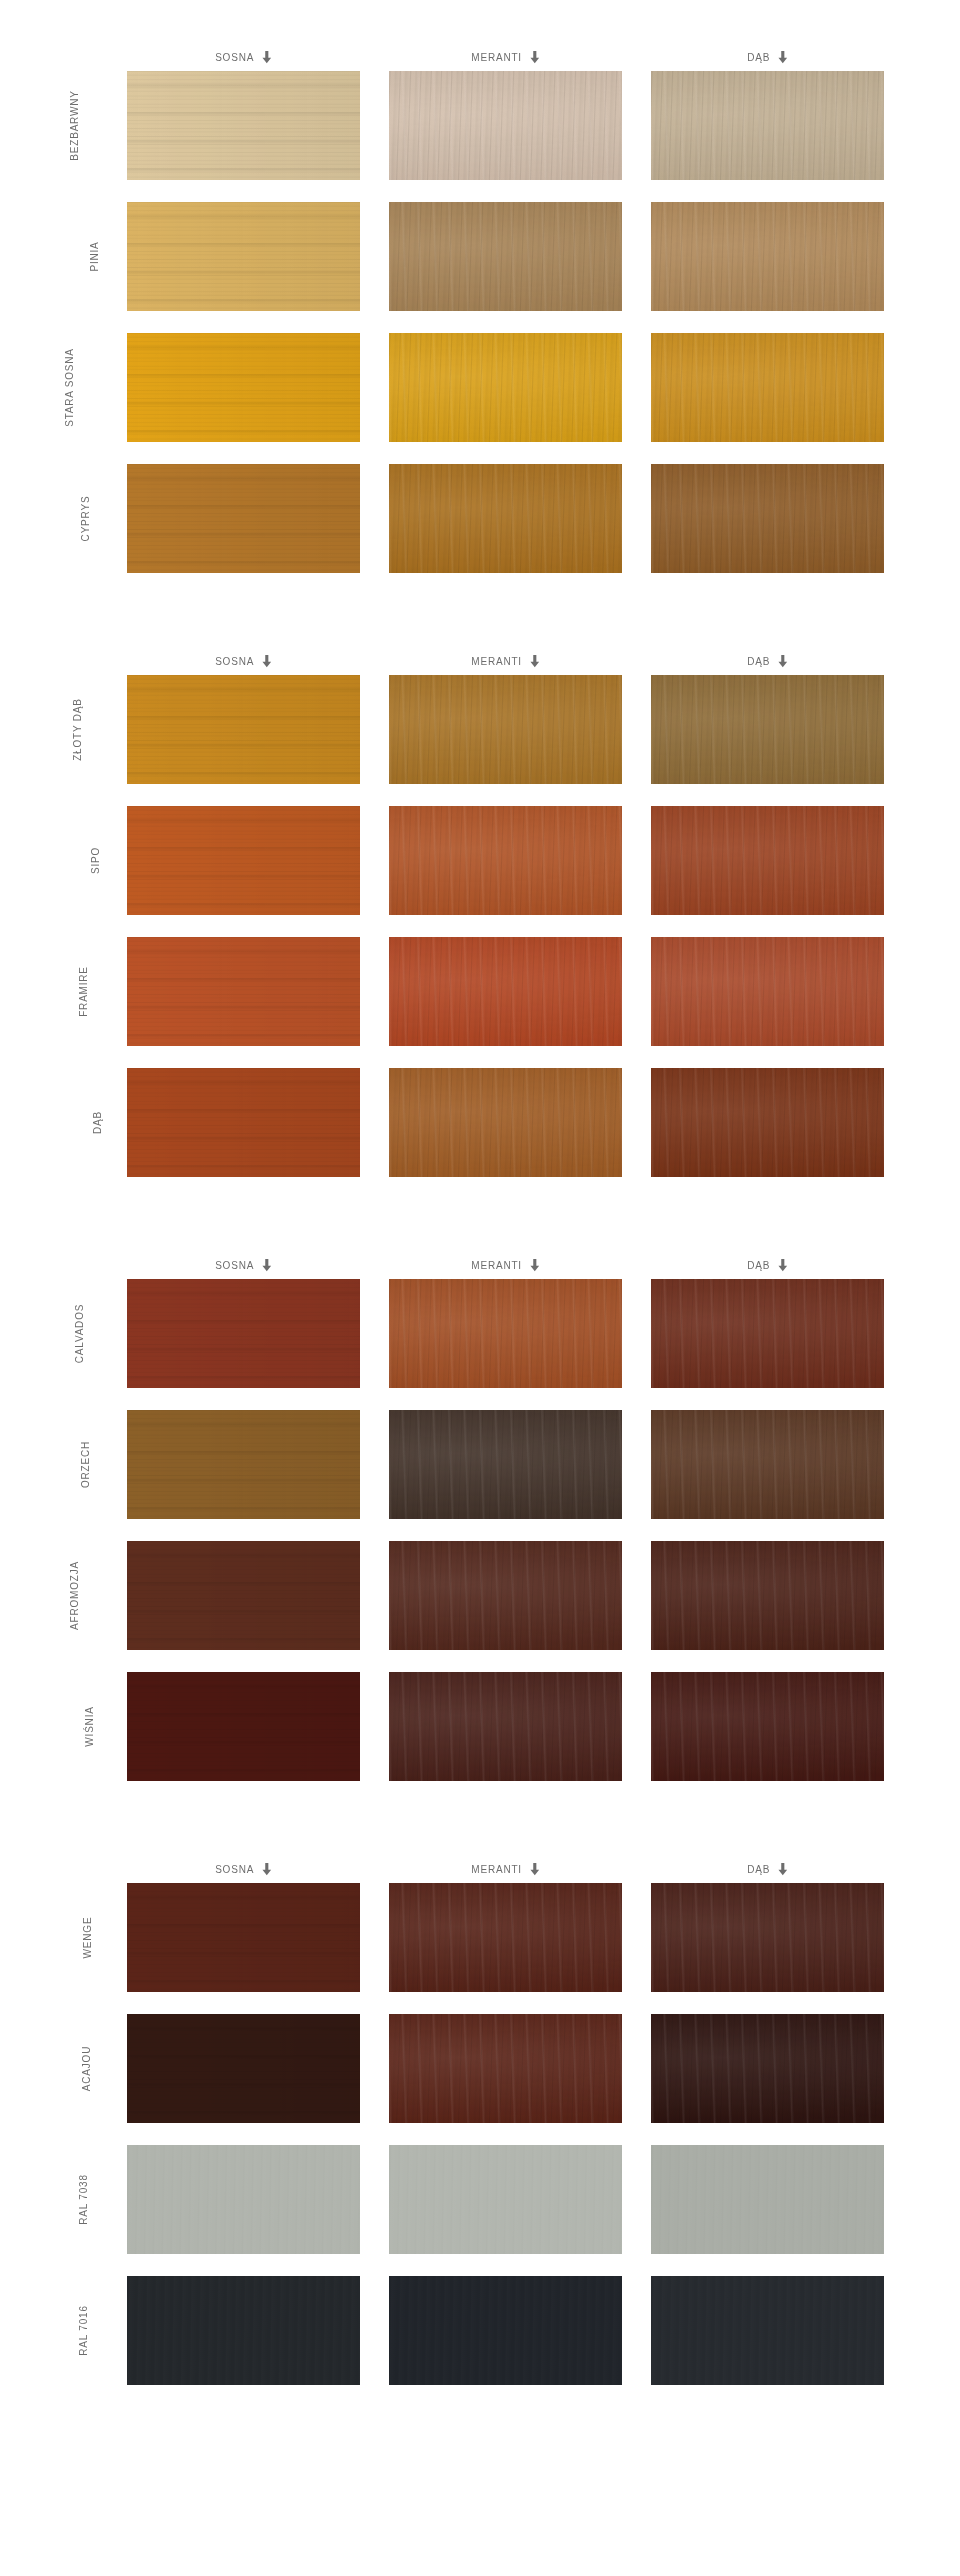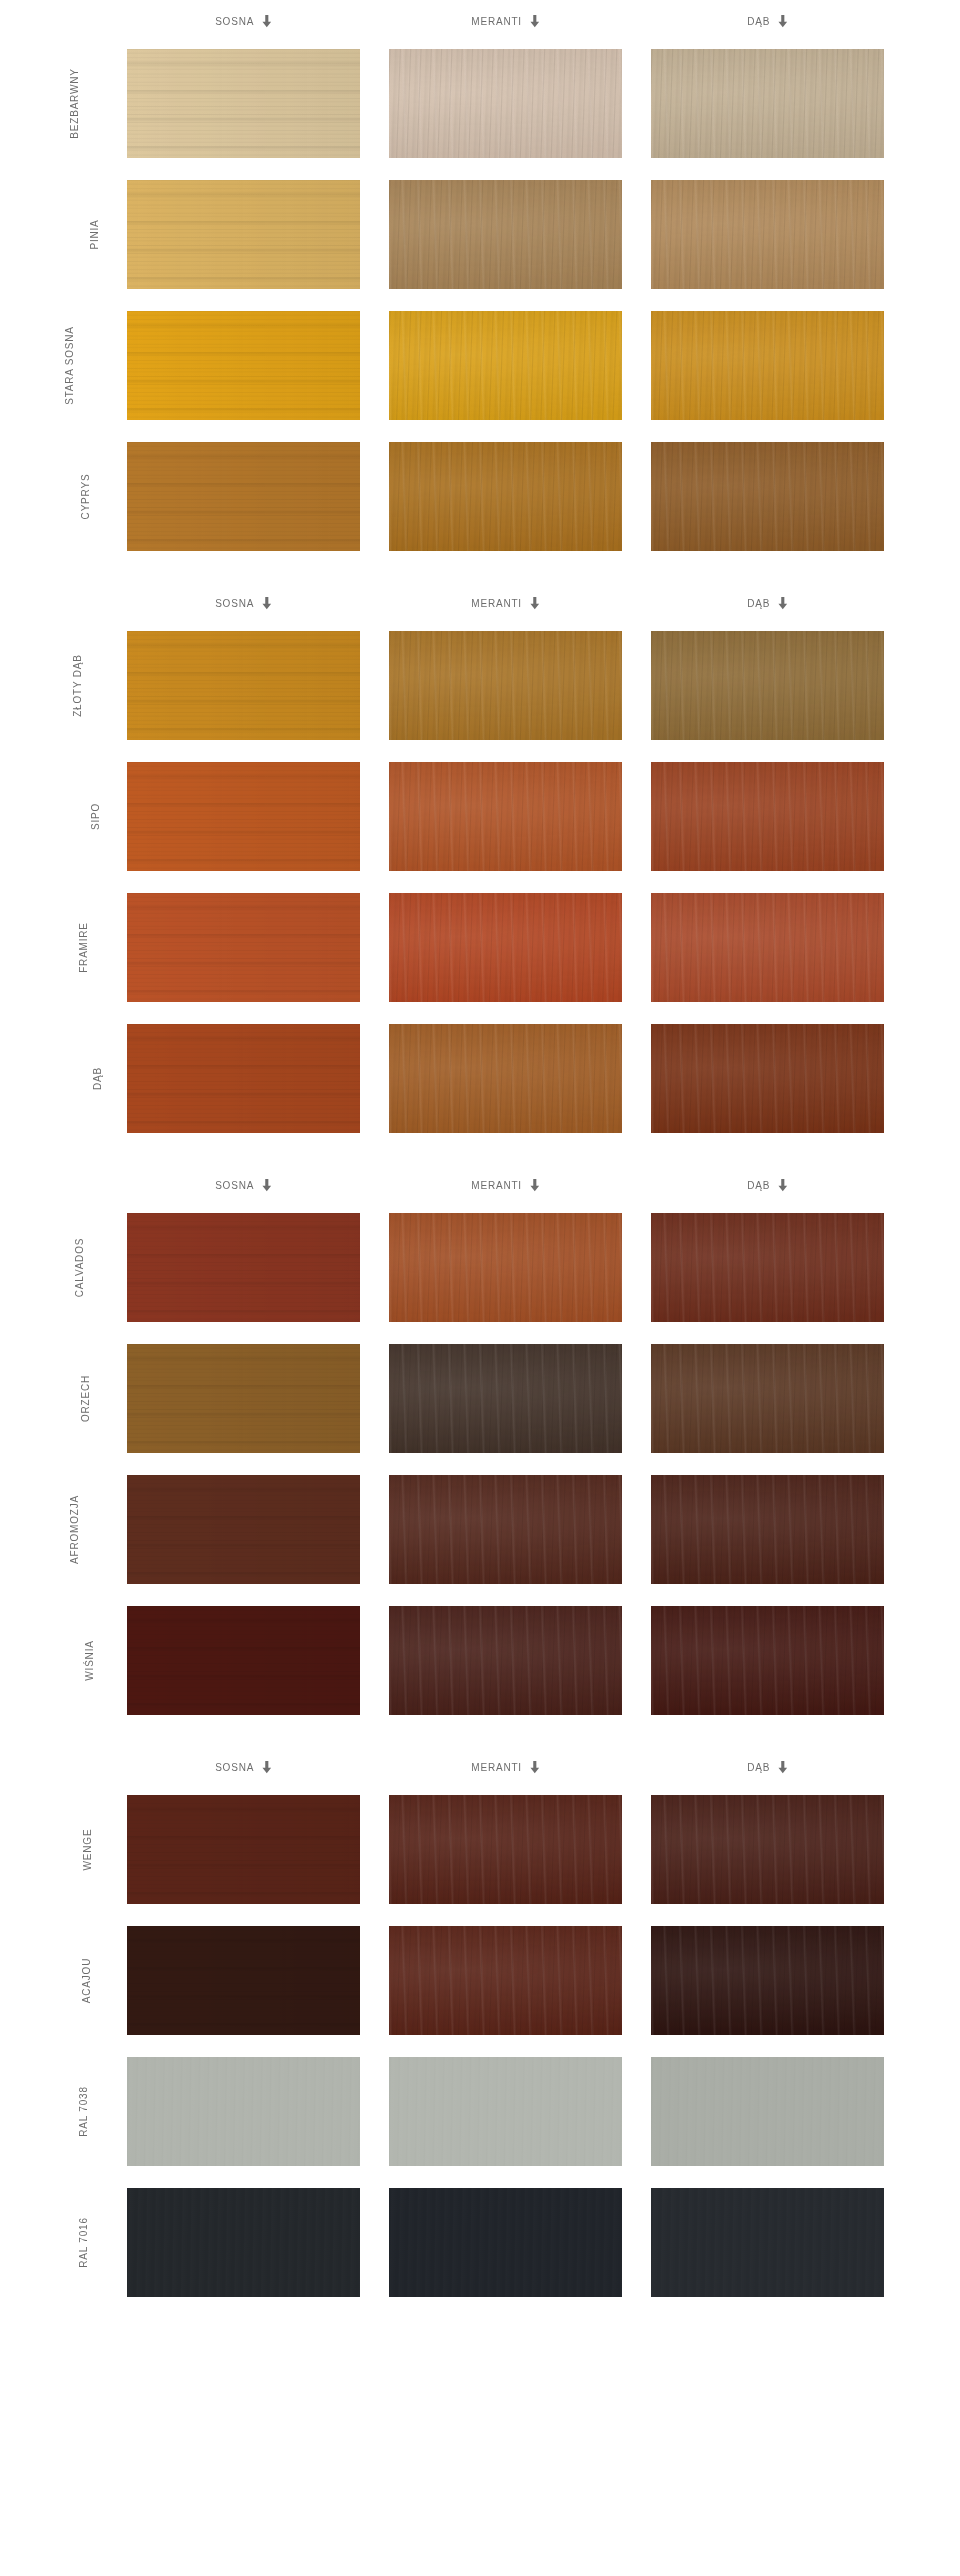--- a/index.html
+++ b/index.html
@@ -15,21 +15,22 @@
     overflow: hidden;
   }
 
   .chart { width: 960px; }
 
   .group { position: relative; }
 
   
   .header-row {
     position: relative;
-    height: 49px;
+    height: 35px;
+    margin-top: 36px;
   }
   .col-head {
     position: absolute;
     top: 0;
     height: 43px;
     display: flex;
     align-items: center;
     justify-content: center;
     gap: 8.1px;
   }

